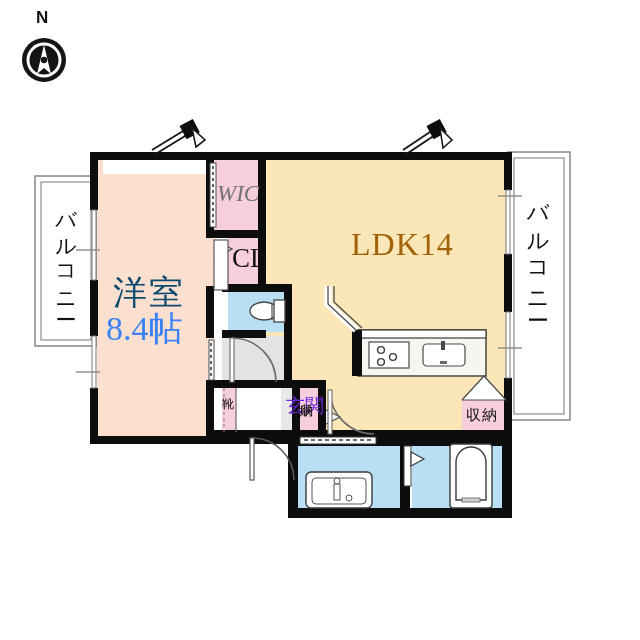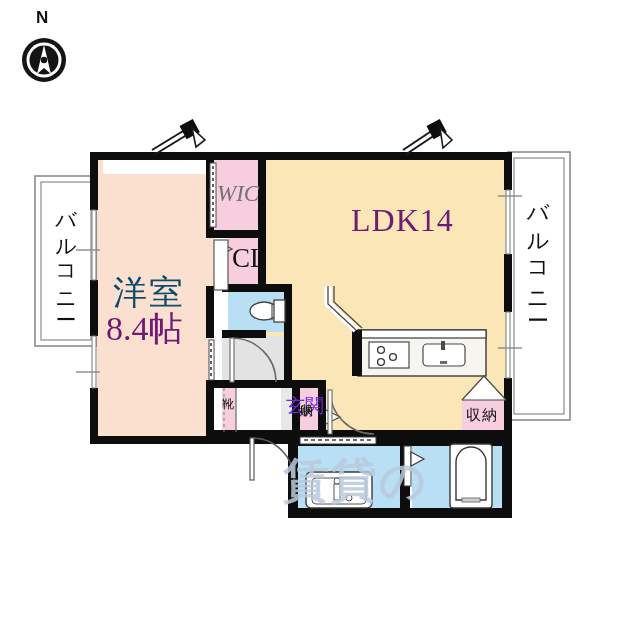--- a/index.html
+++ b/index.html
@@ -246,31 +246,30 @@
   </g>
 </svg>
 
 <div class="compass-n">N</div>
 
 <div class="lbl" style="left:50px;top:196px;width:26px;font-size:21px;writing-mode:vertical-rl;letter-spacing:4px;color:#111;">バルコニー</div>
 
 <div class="lbl" style="left:523px;top:188px;width:26px;font-size:22px;writing-mode:vertical-rl;letter-spacing:5px;color:#111;">バルコニー</div>
 
 <div class="lbl" style="left:113px;top:276px;font-size:34px;letter-spacing:2px;color:#0c4a6e;">洋室</div>
-<div class="lbl" style="left:106px;top:312px;font-size:34px;letter-spacing:0px;color:#701a75;">8.4帖</div>
+<div class="lbl" style="left:106px;top:312px;font-size:34px;letter-spacing:0px;color:#3b82f6;">8.4帖</div>
 
 <div class="lbl" style="left:217px;top:182px;font-size:23px;color:#737373;font-style:italic;">WIC</div>
 
 <div class="lbl" style="left:232px;top:245px;font-size:27px;color:#111;">CL</div>
 
-<div class="lbl" style="left:351px;top:204px;font-size:32px;letter-spacing:1px;color:#701a75;">LDK14</div>
+<div class="lbl" style="left:351px;top:228px;font-size:32px;letter-spacing:1px;color:#a16207;">LDK14</div>
 
 <div class="lbl" style="left:250px;top:396px;font-size:19px;color:#6d28d9;margin-left:36px;">玄関</div>
 
 <div class="lbl" style="left:222px;top:398px;font-size:12px;color:#111;">靴</div>
 
 <div class="lbl" style="left:300px;top:393px;font-size:13px;writing-mode:vertical-rl;letter-spacing:1px;color:#111;">収納</div>
 
 <div class="lbl" style="left:466px;top:408px;font-size:15px;letter-spacing:1px;color:#111;">収納</div>
 
 <div class="wm">
-  <span class="dk">賃貸の</span>
 </div>
 
 </body></html>

